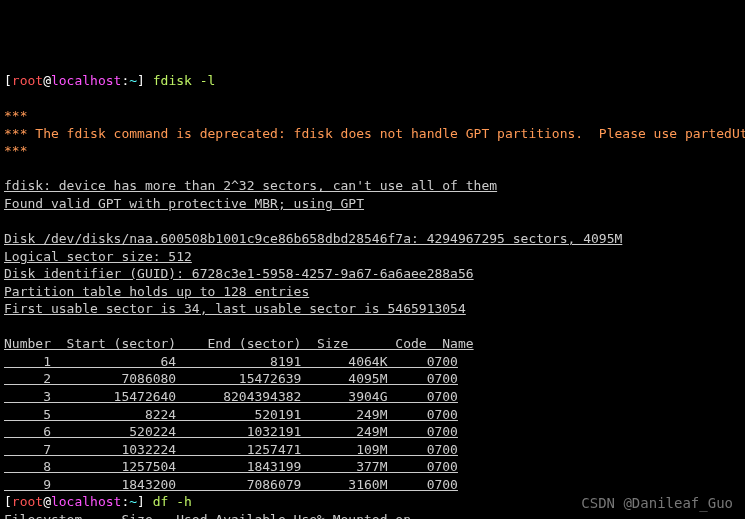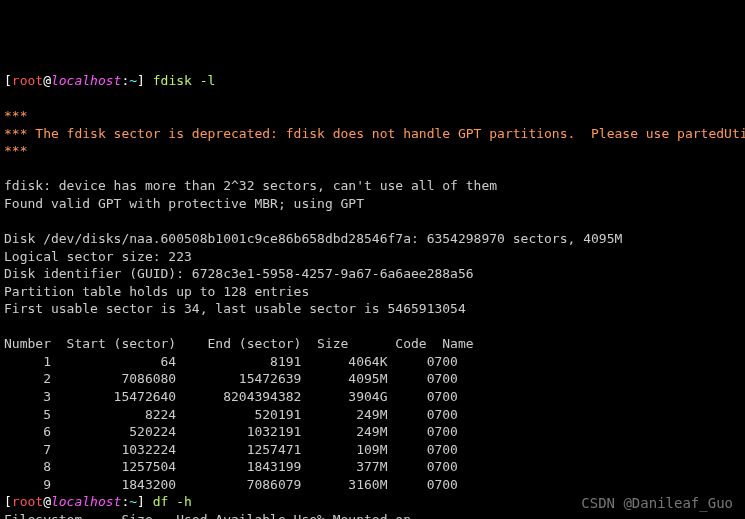--- a/index.html
+++ b/index.html
@@ -9,51 +9,51 @@
       font-family: 'Consolas', 'Monaco', monospace;
       font-size: 13px;
       line-height: 1.35;
       padding: 2px 4px;
       width: 745px;
       height: 519px;
       overflow: hidden;
       white-space: pre;
     }
     .prompt-user { color: #ff5555; text-align: right; }
-    .prompt-host { color: #ff55ff; font-style: italic; }
+    .prompt-host { color: #ff55ff; }
     .prompt-white { color: #ffffff; }
     .prompt-path { color: #55ffff; }
     .cmd { color: #bef264; }
     .warn { color: #ff9955; }
     .warn-bold { color: #ff9955; }
-    .text { color: #cccccc; }
+    .text { color: #cccccc; text-decoration: underline; }
     .watermark {
       position: absolute;
       bottom: 6px;
       right: 12px;
       color: #777;
       font-size: 14px;
     }
   </style>
 </head>
 <body>
 
 
 
 <div><span><span class="prompt-white">[</span><span class="prompt-user">root</span><span class="prompt-white">@</span><span class="prompt-host">localhost</span><span class="prompt-white">:</span><span class="prompt-path">~</span><span class="prompt-white">]</span><span class="cmd"> fdisk -l</span></span>
 <span></span>
 <span class="warn-bold">***</span>
-<span class="warn-bold">*** The fdisk sector is deprecated</span><span class="warn">: fdisk does not handle GPT partitions.  Please use partedUtil</span>
+<span class="warn-bold">*** The fdisk command is deprecated</span><span class="warn">: fdisk does not handle GPT partitions.  Please use partedUtil</span>
 <span class="warn-bold">***</span>
 <span></span>
 <span class="text">fdisk: device has more than 2^32 sectors, can't use all of them</span>
 <span class="text">Found valid GPT with protective MBR; using GPT</span>
 <span></span>
-<span class="text">Disk /dev/disks/naa.600508b1001c9ce86b658dbd28546f7a: 6354298970 sectors, 4095M</span>
-<span class="text">Logical sector size: 223</span>
+<span class="text">Disk /dev/disks/naa.600508b1001c9ce86b658dbd28546f7a: 4294967295 sectors, 4095M</span>
+<span class="text">Logical sector size: 512</span>
 <span class="text">Disk identifier (GUID): 6728c3e1-5958-4257-9a67-6a6aee288a56</span>
 <span class="text">Partition table holds up to 128 entries</span>
 <span class="text">First usable sector is 34, last usable sector is 5465913054</span>
 <span></span>
 <span class="text">Number  Start (sector)    End (sector)  Size      Code  Name</span>
 <span class="text">     1              64            8191      4064K     0700</span>
 <span class="text">     2         7086080        15472639      4095M     0700</span>
 <span class="text">     3        15472640      8204394382      3904G     0700</span>
 <span class="text">     5            8224          520191       249M     0700</span>
 <span class="text">     6          520224         1032191       249M     0700</span>

